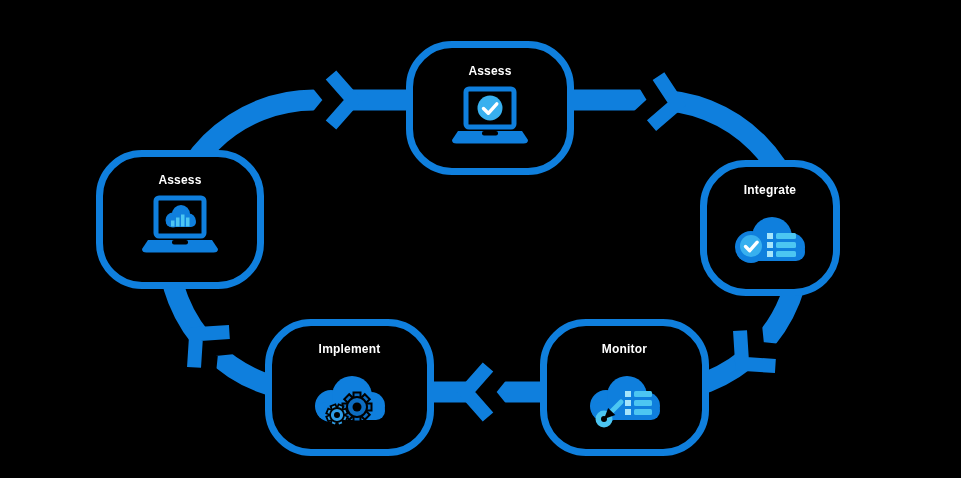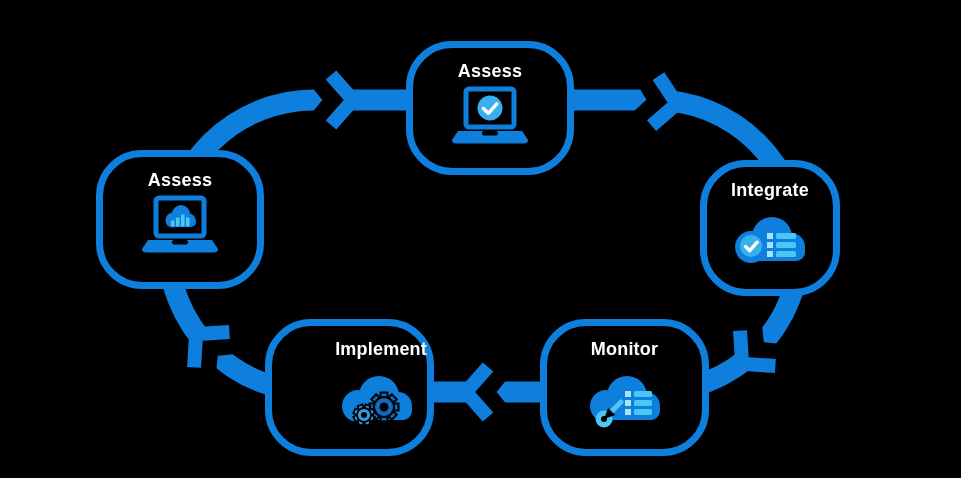--- a/index.html
+++ b/index.html
@@ -11,27 +11,27 @@
   .ring{position:absolute;left:0;top:0;width:961px;height:478px;}
   .band{fill:none;stroke:var(--accent-blue,#0f7fdd);stroke-width:21;}
   .cut{fill:none;stroke:var(--background,#000);stroke-width:18;stroke-linejoin:miter;}
   .chev{fill:none;stroke:var(--accent-blue,#0f7fdd);stroke-width:14;stroke-linejoin:miter;}
   .node{
     position:absolute;box-sizing:border-box;background:#000;
     border:7px solid var(--accent-blue,#0f7fdd);border-radius:46px;
     display:flex;flex-direction:column;align-items:center;padding-top:12px;
   }
   .node .label{
-    color:var(--label,#fff);font-size:18px;font-weight:700;letter-spacing:.2px;line-height:22px;
+    color:var(--label,#fff);font-size:12px;font-weight:700;letter-spacing:.2px;line-height:22px;
   }
   .node svg{margin-top:4px;display:block;}
   .n-assess{left:406px;top:41px;width:168px;height:134px;}
   .n-integrate{left:700px;top:160px;width:140px;height:136px;}
   .n-triage{left:540px;top:319px;width:169px;height:137px;}
-  .n-implement{left:265px;top:319px;width:169px;height:137px;align-items:flex-end;}
+  .n-implement{left:265px;top:319px;width:169px;height:137px;}
   .n-monitor{left:96px;top:150px;width:168px;height:139px;}
   .ic-accent{fill:var(--accent-blue,#0f7fdd);}
   .ic-scr{fill:#000;stroke:var(--accent-blue,#0f7fdd);stroke-width:5;}
   .ic-cyan{fill:var(--cyan,#4cc6f2);}
   .ic-lcyan{fill:var(--light-cyan,#a5e4fb);}
   .chk-circle{fill:var(--check-circle,#38b0ef);}
   .chk{fill:none;stroke:var(--white,#fff);stroke-width:3.4;stroke-linecap:round;stroke-linejoin:round;}
   .wr{stroke:var(--cyan,#4cc6f2);stroke-width:5;stroke-linecap:round;}
   .gear-b{fill:var(--gear-blue,#0d6cc0);stroke:#000;stroke-width:2;}
   .gear-s{fill:var(--gear-small,#2f9de6);stroke:#000;stroke-width:1.8;}

